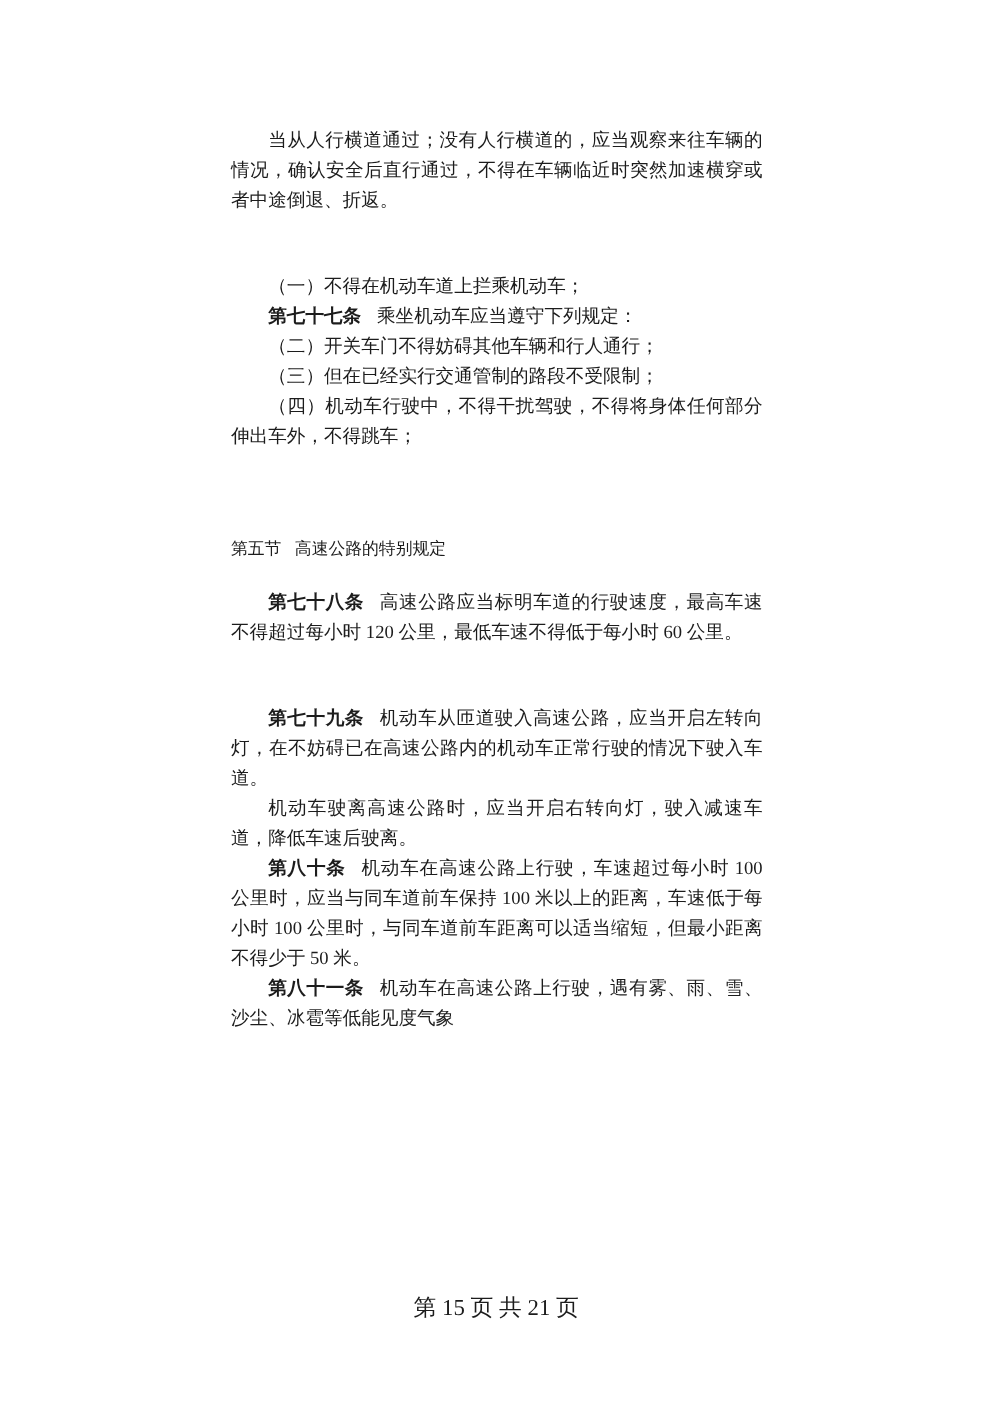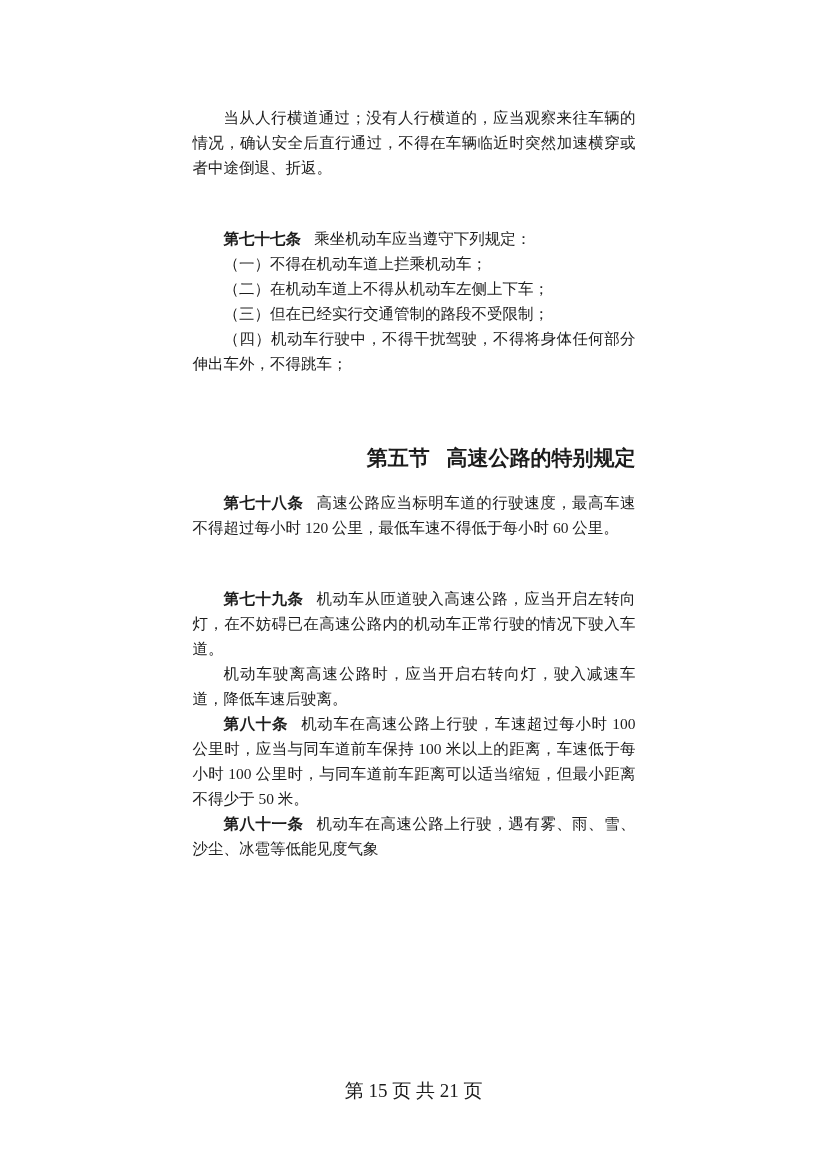--- a/index.html
+++ b/index.html
@@ -29,23 +29,23 @@
   .term {
     font-weight: bold;
     margin-right: 0.85em;
   }
   .mt-a { margin-top: 42px; }
   .mt-b { margin-top: 46px; }
   .mt-c { margin-top: 45px; }
   .mt-d { margin-top: 47px; }
   .heading {
     margin: 70px 0 19px 0;
-    text-align: right;
-    font-weight: bold;
-    font-size: 21px;
+    text-align: left;
+    font-weight: normal;
+    font-size: 14px;
     line-height: 25px;
   }
   .heading .hp1 { margin-right: 0.8em; }
   .footer {
     position: absolute;
     left: 0;
     right: 0;
     top: 1081px;
     text-align: center;
     font-size: 19px;
@@ -55,23 +55,23 @@
 </style>
 </head>
 <body>
 
 <div class="page">
 
   <p class="para">当从人行横道通过；没有人行横道的，应当观察来往车辆的情况，确认安全后直行通过，不得在车辆临近时突然加速横穿或者中途倒退、折返。</p>
 
 
   <div class="mt-b">
+    <p class="para">（一）不得在机动车道上拦乘机动车；</p>
     <p class="para"><strong class="term">第七十七条</strong><span>乘坐机动车应当遵守下列规定：</span></p>
-    <p class="para">（一）不得在机动车道上拦乘机动车；</p>
-    <p class="para">（二）在机动车道上不得从机动车左侧上下车；</p>
+    <p class="para">（二）开关车门不得妨碍其他车辆和行人通行；</p>
     <p class="para">（三）但在已经实行交通管制的路段不受限制；</p>
     <p class="para">（四）机动车行驶中，不得干扰驾驶，不得将身体任何部分伸出车外，不得跳车；</p>
   </div>
 
   <div class="heading"><span class="hp1">第五节</span><span>高速公路的特别规定</span></div>
 
   <div>
     <p class="para"><strong class="term">第七十八条</strong><span>高速公路应当标明车道的行驶速度，最高车速不得超过每小时 120 公里，最低车速不得低于每小时 60 公里。</span></p>
   </div>
 

